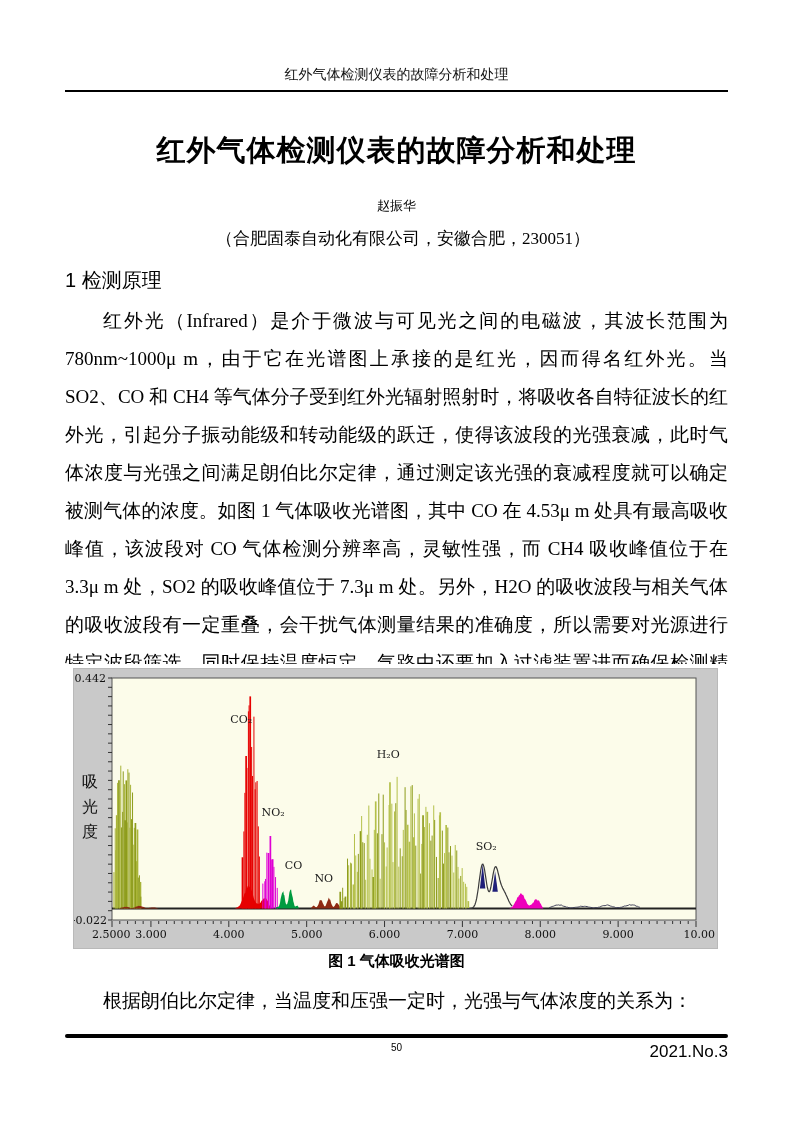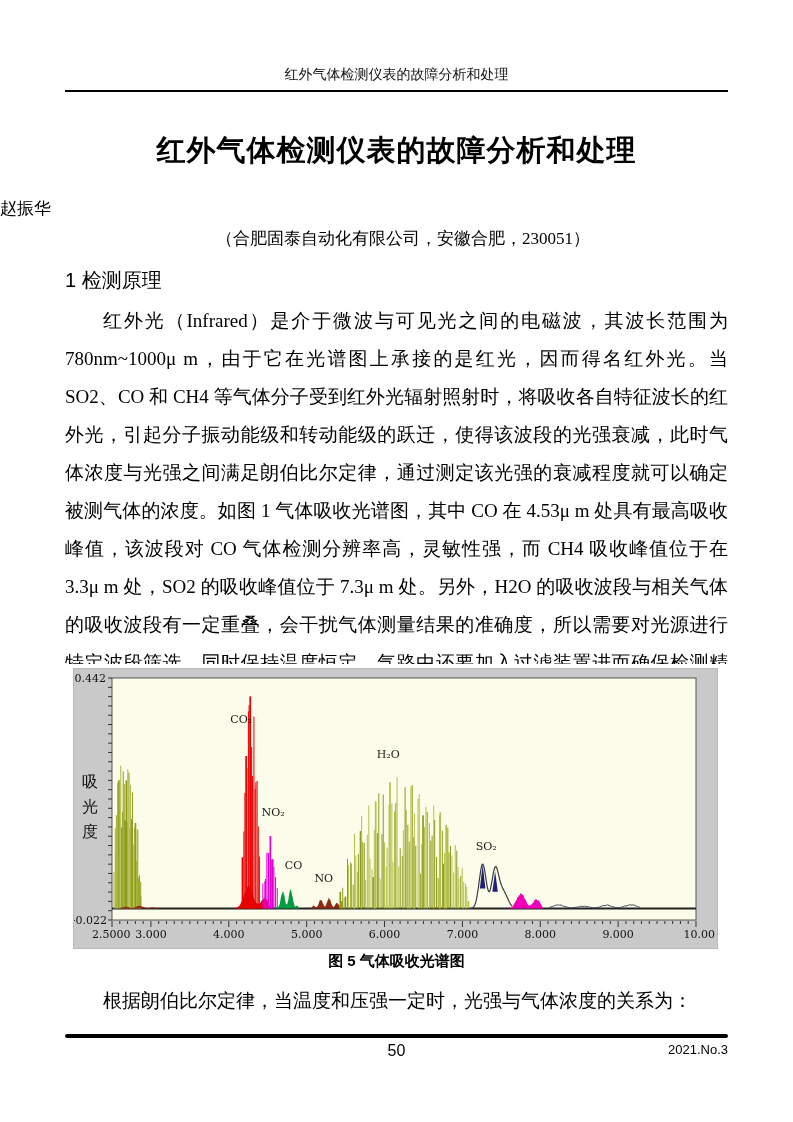--- a/index.html
+++ b/index.html
@@ -19,21 +19,21 @@
   .head-rule{
     position:absolute;top:90px;left:65px;width:663px;height:2px;background:#000;
   }
   .article-title{
     position:absolute;top:131px;left:0;right:0;
     text-align:center;font-size:29px;font-weight:bold;letter-spacing:1px;
     font-family:"Liberation Sans","DejaVu Sans",sans-serif;
   }
   .author{
     position:absolute;top:197px;left:0;right:0;
-    text-align:left;font-size:17px;
+    text-align:center;font-size:13px;
   }
   .affiliation{
     position:absolute;top:227px;left:0;right:0;
     text-align:center;font-size:17px;padding-left:13px;
   }
   .section-heading{
     position:absolute;top:267px;left:65px;
     font-size:20px;font-weight:normal;
     font-family:"Liberation Sans","DejaVu Sans",sans-serif;
   }
@@ -53,25 +53,25 @@
     position:absolute;top:952px;left:0;right:0;
     text-align:center;font-size:15px;font-weight:bold;
     font-family:"Liberation Sans","DejaVu Sans",sans-serif;
   }
   .footer-rule{
     position:absolute;top:1034px;left:65px;width:663px;height:4px;
     background:#000;border-radius:2px;
   }
   .page-number{
     position:absolute;top:1042px;left:0;right:0;text-align:center;
-    font-size:16px;font-family:"Liberation Sans","DejaVu Sans",sans-serif;
+    font-size:10px;font-family:"Liberation Sans","DejaVu Sans",sans-serif;
   }
   .issue-number{
     position:absolute;top:1042px;right:65px;
-    font-size:13px;font-family:"Liberation Sans","DejaVu Sans",sans-serif;
+    font-size:17px;font-family:"Liberation Sans","DejaVu Sans",sans-serif;
   }
   
   .tick{font:11px "DejaVu Serif",serif;fill:#111;}
   .slab{font:11px "DejaVu Serif",serif;fill:#1a1a1a;}
   .ylab{font:16px "Liberation Serif","DejaVu Serif",serif;fill:#111;}
 </style>
 </head>
 <body>
 
 <div class="page">
@@ -366,21 +366,21 @@
         <text x="302.74666666666667" y="89.31896551724138" class="slab">H₂O</text>
         <path d="M393.07200000000006 239.52586206896552 L393.1 239.5 L393.6 239.5 L394.2 239.5 L394.8 239.5 L395.3 239.5 L395.9 239.5 L396.5 239.4 L397.0 239.3 L397.6 239.2 L398.2 239.0 L398.7 238.7 L399.3 238.3 L399.8 237.6 L400.4 236.7 L401.0 235.5 L401.5 233.9 L402.1 231.8 L402.7 229.2 L403.2 226.1 L403.8 222.5 L404.4 218.5 L404.9 214.3 L405.5 210.0 L406.1 205.8 L406.6 202.0 L407.2 198.9 L407.7 196.6 L408.3 195.3 L408.9 195.2 L409.4 196.2 L410.0 198.2 L410.6 201.0 L411.1 204.4 L411.7 208.2 L412.3 212.0 L412.8 215.5 L413.4 218.5 L414.0 220.7 L414.5 222.1 L415.1 222.6 L415.7 222.1 L416.2 220.7 L416.8 218.5 L417.3 215.7 L417.9 212.5 L418.5 209.1 L419.0 205.8 L419.6 202.9 L420.2 200.4 L420.7 198.7 L421.3 197.8 L421.9 197.7 L422.4 198.4 L423.0 199.7 L423.6 201.6 L424.1 203.8 L424.7 206.2 L425.3 208.6 L425.8 210.9 L426.4 213.0 L426.9 214.8 L427.5 216.4 L428.1 217.8 L428.6 219.0 L429.2 220.1 L429.8 221.2 L430.3 222.3 L430.9 223.4 L431.5 224.6 L432.0 225.8 L432.6 227.0 L433.2 228.3 L433.7 229.6 L434.3 230.8 L434.8 232.0 L435.4 233.2 L436.0 234.2 L436.5 235.1 L437.1 235.9 L437.7 236.6 L438.2 237.2" fill="none" stroke="#3a3a3a" stroke-width="1.2"></path>
         <path d="M405.92 219.57650862068962 L408.64533333333327 195.19396551724137 L411.37066666666664 219.57650862068962 Z" fill="#1f1f78"></path>
         <path d="M418.3786666666667 222.7684051724138 L421.10400000000004 202.28706896551722 L423.8293333333333 222.7684051724138 Z" fill="#1f1f78"></path>
         <text x="401.63733333333334" y="180.5905172413793" class="slab">SO₂</text>
         <path d="M435.11999999999995 239.52586206896552 L435.1 239.5 L435.9 239.2 L436.8 238.8 L437.6 238.4 L438.4 237.8 L439.2 236.6 L440.0 235.3 L440.8 233.7 L441.6 232.3 L442.5 230.9 L443.3 228.2 L444.1 228.2 L444.9 226.5 L445.7 226.0 L446.5 224.3 L447.4 224.6 L448.2 226.0 L449.0 225.5 L449.8 227.2 L450.6 229.8 L451.4 230.5 L452.3 232.3 L453.1 234.4 L453.9 235.5 L454.7 236.2 L455.5 236.5 L456.3 236.1 L457.1 235.8 L458.0 234.9 L458.8 233.7 L459.6 233.4 L460.4 231.2 L461.2 230.3 L462.0 230.5 L462.9 230.6 L463.7 231.7 L464.5 231.2 L465.3 232.0 L466.1 234.0 L466.9 235.0 L467.7 236.7 L468.6 238.2 L469.4 239.5 L469.38133333333326 239.52586206896552 Z" fill="#ee00bb" stroke="none"></path>
         <path d="M475.6106666666666 239.26508620689654 L475.6 238.4 L476.9 238.1 L478.2 237.5 L479.5 237.2 L480.8 236.6 L482.1 236.1 L483.4 236.1 L484.6 235.9 L485.9 236.3 L487.2 235.9 L488.5 236.8 L489.8 237.3 L491.1 237.5 L492.4 238.1 L493.7 238.2 L495.0 238.7 L496.3 238.8 L497.5 238.7 L498.8 238.7 L500.1 238.5 L501.4 238.3 L502.7 238.2 L504.0 238.1 L505.3 237.8 L506.6 237.2 L507.9 237.4 L509.2 237.5 L510.5 237.3 L511.7 237.4 L513.0 237.6 L514.3 238.0 L515.6 238.2 L516.9 238.4 L518.2 238.6 L519.5 238.8 L520.8 238.7 L522.1 238.6 L523.4 238.6 L524.6 238.2 L525.9 238.1 L527.2 237.3 L528.5 236.8 L529.8 236.6 L531.1 236.7 L532.4 236.2 L533.7 235.9 L535.0 236.4 L536.3 237.0 L537.5 237.3 L538.8 237.9 L540.1 237.9 L541.4 238.5 L542.7 238.6 L544.0 238.6 L545.3 238.6 L546.6 238.3 L547.9 238.2 L549.2 237.6 L550.5 237.0 L551.7 237.0 L553.0 236.7 L554.3 236.3 L555.6 235.6 L556.9 236.2 L558.2 235.9 L559.5 236.0 L560.8 236.2 L562.1 237.2 L563.4 237.3 L564.6 237.9 L565.9 238.3" fill="none" stroke="#44445c" stroke-width="1"></path>
       </svg>
   </div>
 
-  <div class="figure-caption">图 5 气体吸收光谱图</div>
+  <div class="figure-caption">图 1 气体吸收光谱图</div>
 
   <div class="body-para para-2">根据朗伯比尔定律，当温度和压强一定时，光强与气体浓度的关系为：</div>
 
   <div class="footer-rule"></div>
   <div class="page-number">50</div>
   <div class="issue-number">2021.No.3</div>
 
 </div>
 
 </body></html>

